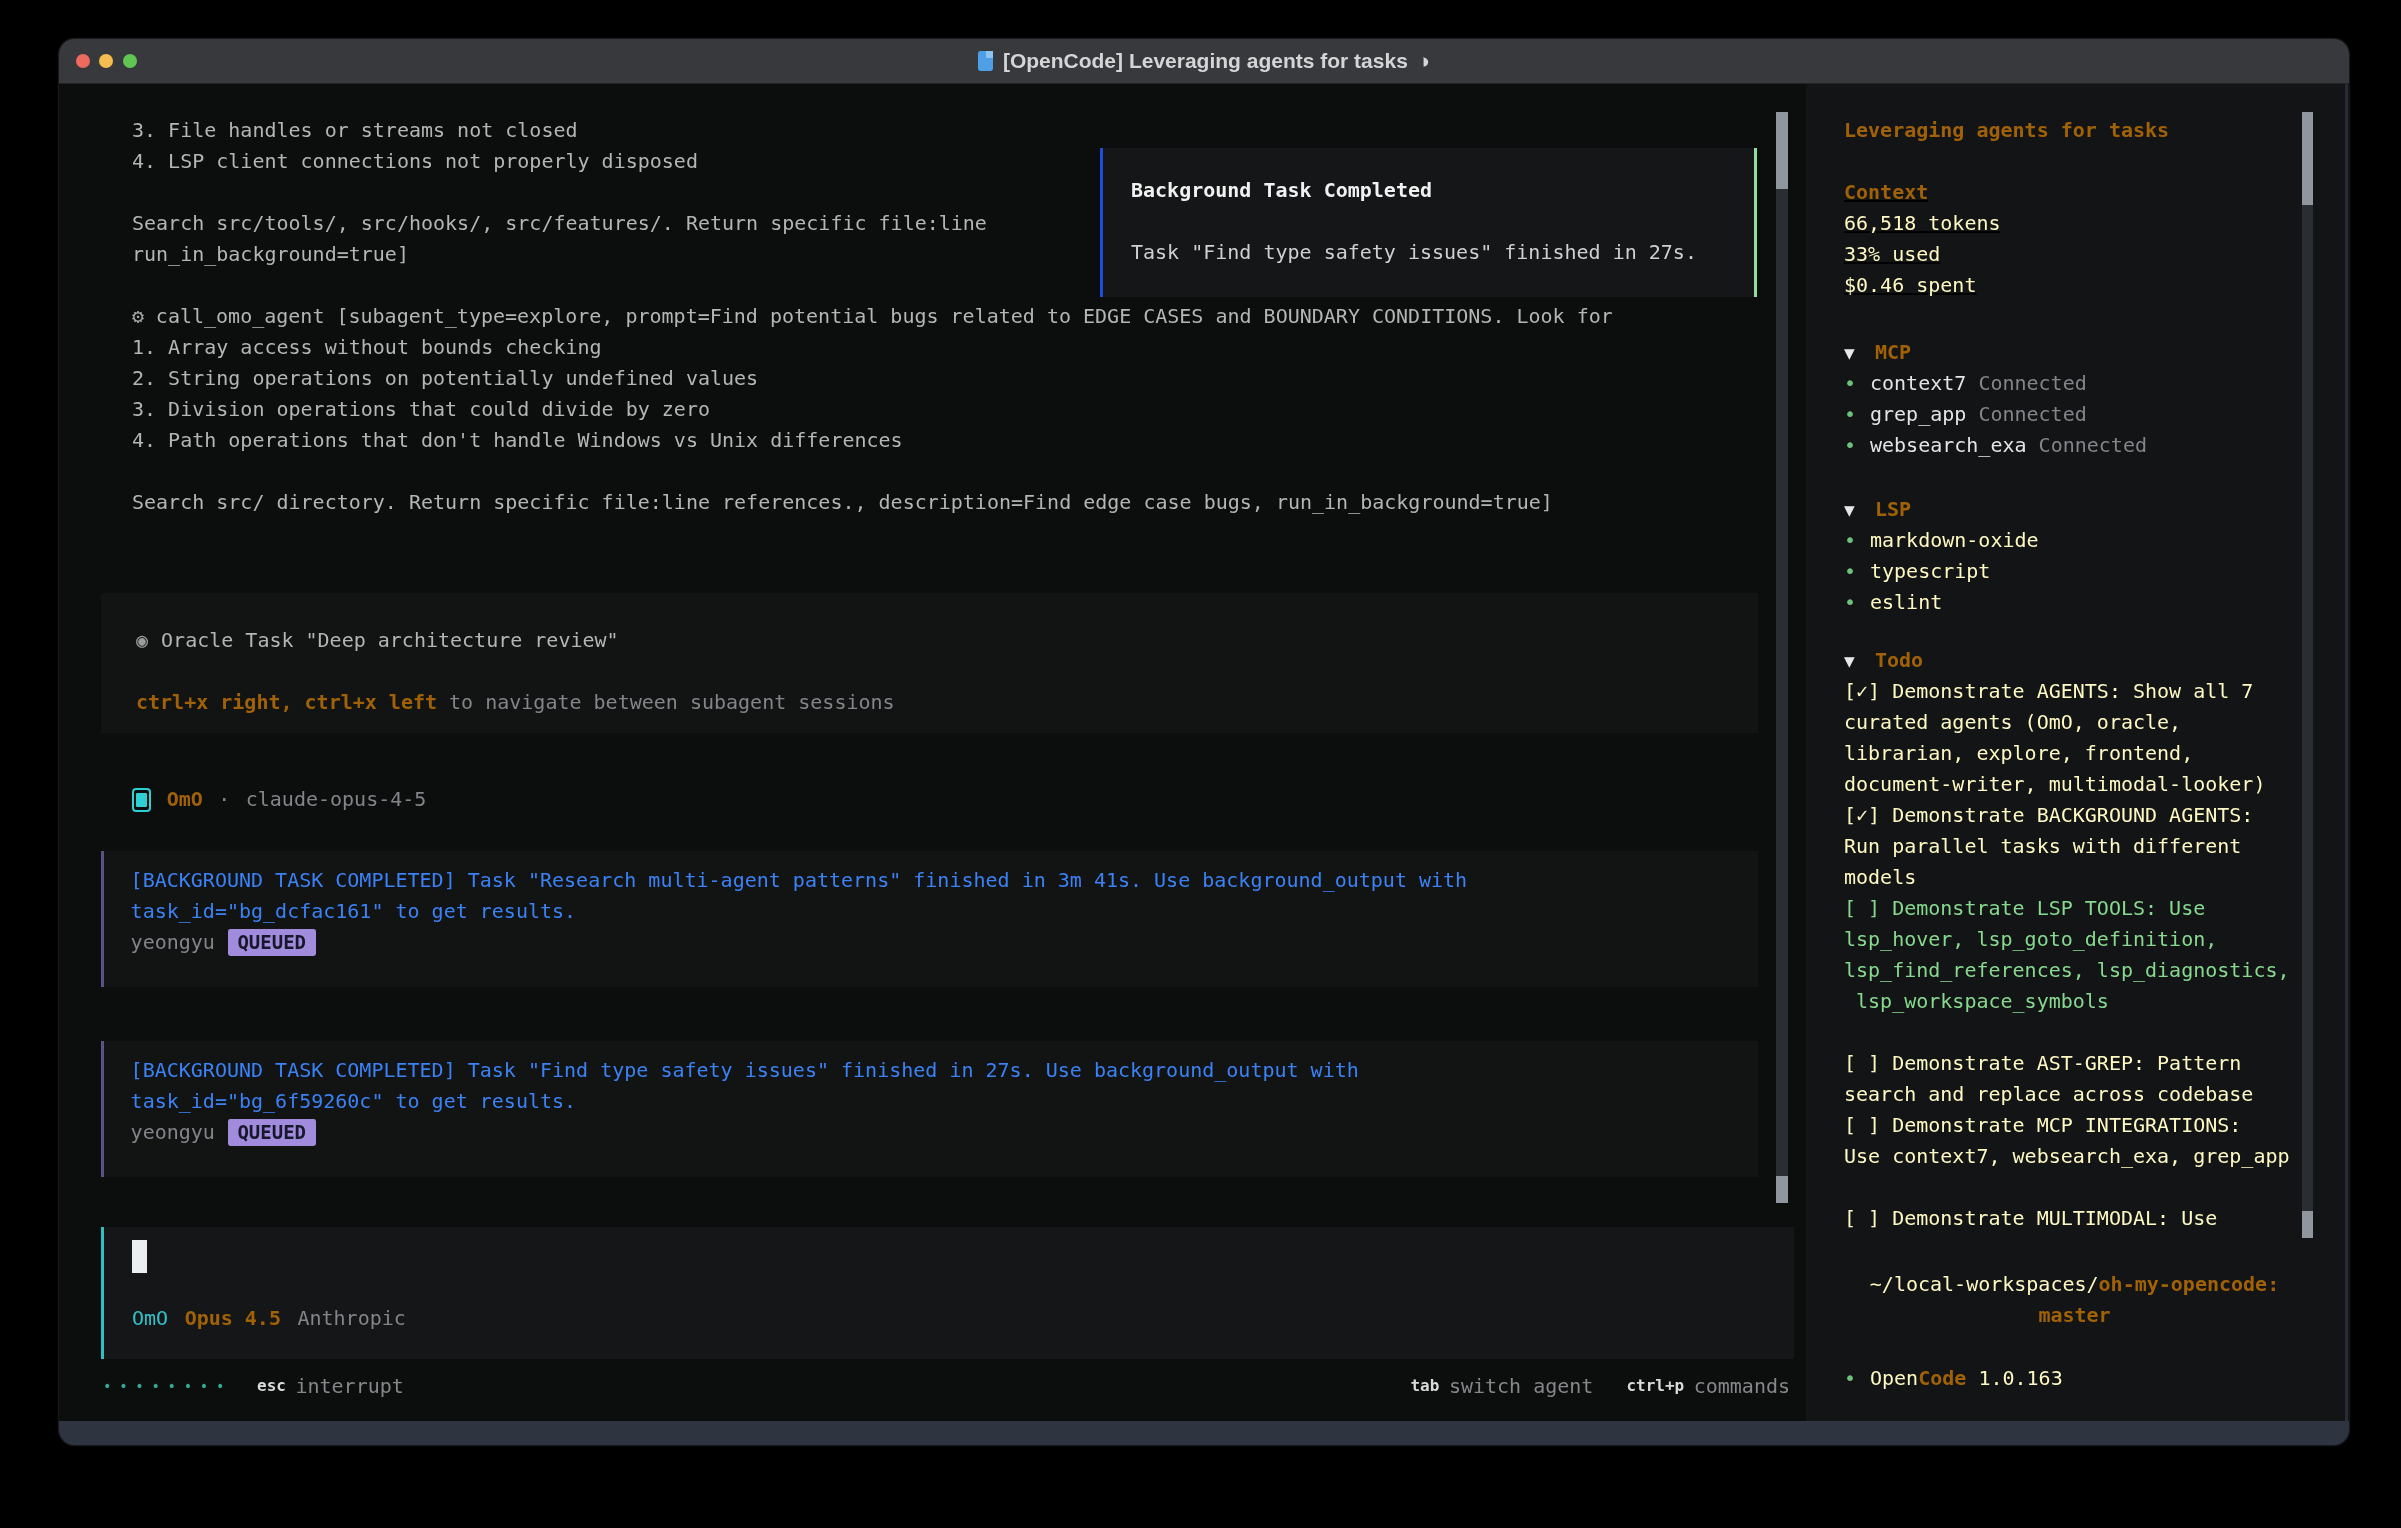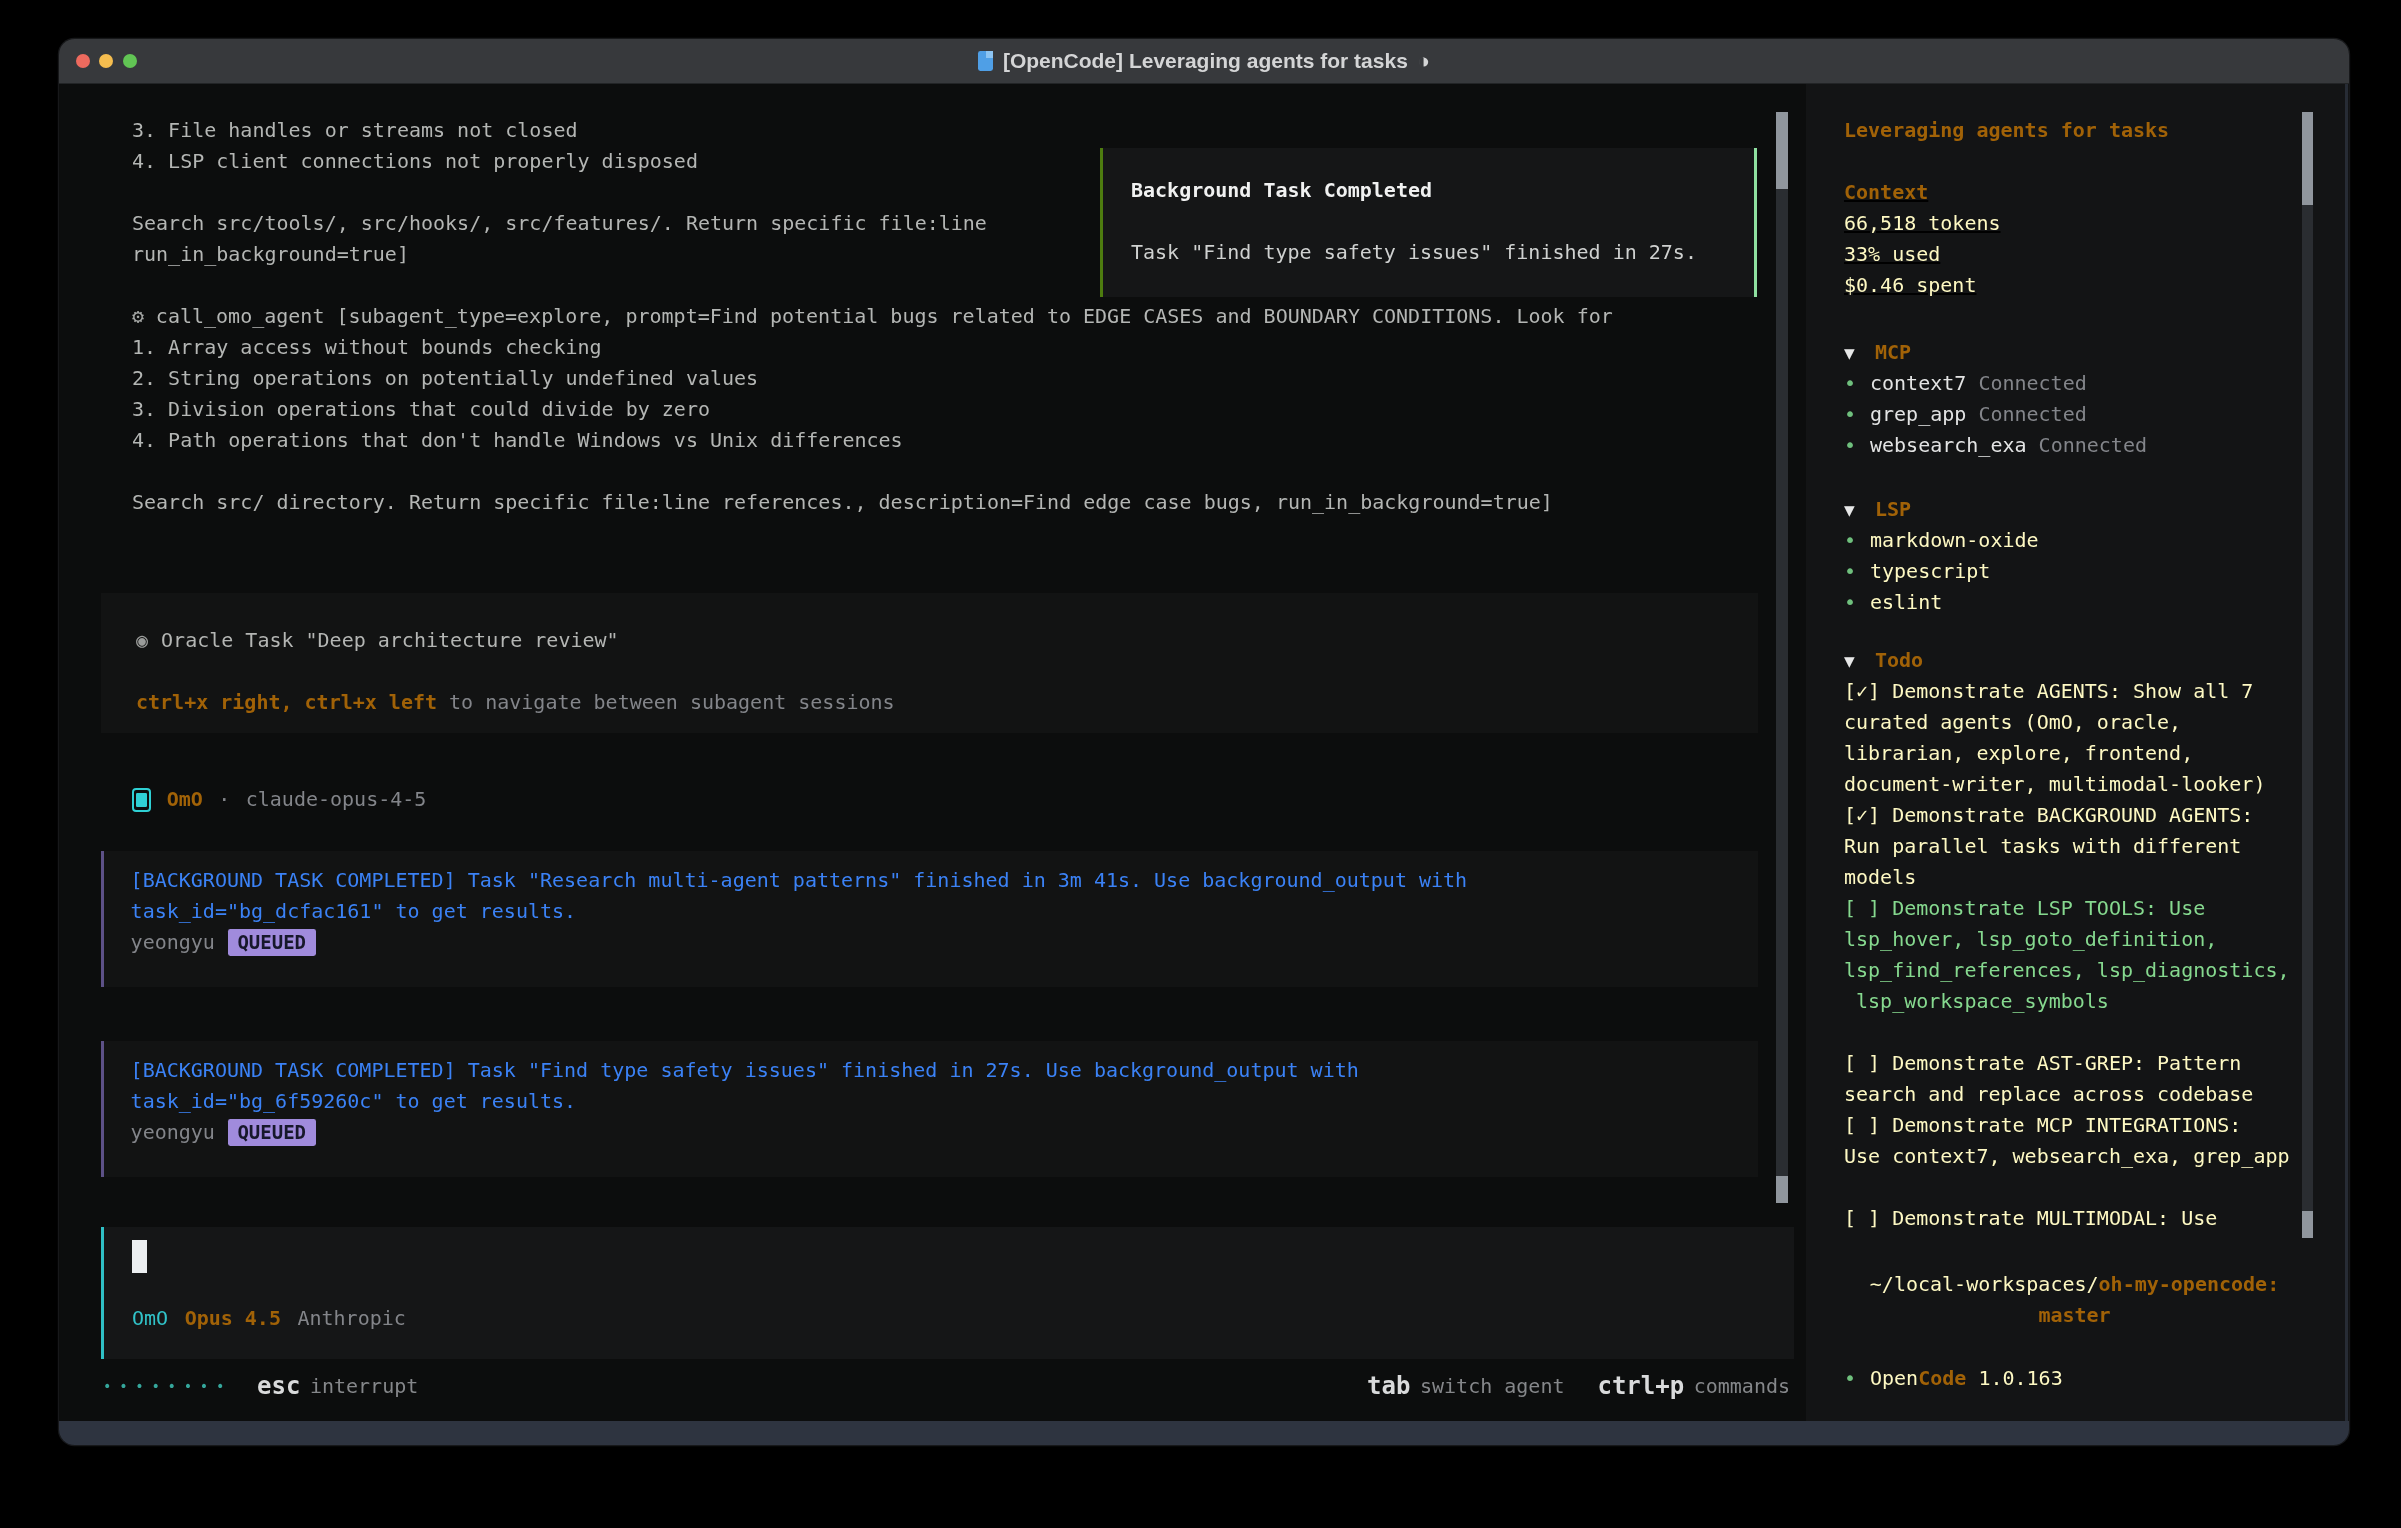--- a/index.html
+++ b/index.html
@@ -36,21 +36,21 @@
   .tdim{color:#83858a;}
   .bold{font-weight:bold;}
   .green{color:#86d98f;}
   .cyan{color:#31c3c9;}
   
   .transcript{position:absolute;left:73px;top:76px;width:1637px;}
   .gear{margin-right:11.8px;color:#a7a9a7;}
   
   .notif{
     position:absolute;left:1041px;top:109px;width:657px;height:149px;background:#151617;
-    border-left:3px solid #4d7c0f;border-right:3px solid #8fe0a0;padding:27px 0 0 28px;box-sizing:border-box;z-index:5;
+    border-left:3px solid #1d4ed8;border-right:3px solid #8fe0a0;padding:27px 0 0 28px;box-sizing:border-box;z-index:5;
   }
   .notif .title{color:#f0f1f1;font-weight:bold;}
   .notif .body{color:#cfd1d0;}
   
   .oracle{
     position:absolute;left:42px;top:554px;width:1657px;height:140px;background:#121313;
     padding:32px 0 0 35px;box-sizing:border-box;
   }
   .record{margin-right:13px;color:#9b9d9b;}
   
@@ -79,21 +79,21 @@
   }
   .cursor{position:absolute;left:28px;top:13px;width:15.4px;height:33px;background:#eceff1;}
   .model-row{position:absolute;left:28px;top:76px;display:flex;gap:16.5px;}
   
   .statusbar{
     position:absolute;left:44px;top:1331px;width:1687px;height:31px;
     display:flex;justify-content:space-between;align-items:center;
   }
   .sb-left,.sb-right{display:flex;align-items:center;}
   .dots{color:#35a69b;font-size:14px;letter-spacing:7.7px;margin-right:25px;}
-  .key{color:#d9dadb;font-weight:bold;font-size:24px;}
+  .key{color:#d9dadb;font-weight:bold;font-size:16px;}
   .keylabel{color:#85878a;font-size:20px;margin-left:9.5px;}
   .sb-right .group{margin-left:33px;display:flex;align-items:center;}
   
   .scroll-track{position:absolute;background:#2a2d31;}
   .scroll-thumb{position:absolute;background:#90969d;}
   .sb-abs{position:absolute;left:1785px;width:461px;}
   .sb-line{height:31px;line-height:31px;font-size:20px;white-space:pre;}
   .bullet{color:#6fc07d;display:inline-block;width:26px;}
   .tri{color:#e7e8e8;display:inline-block;width:31px;font-size:17.7px;}
   .sb-name{color:#e3e4e4;}

